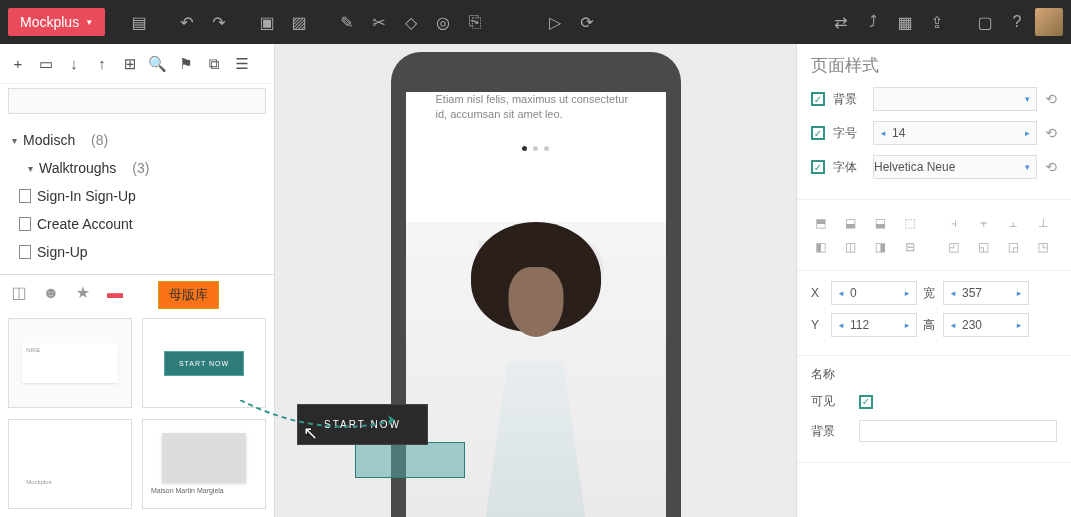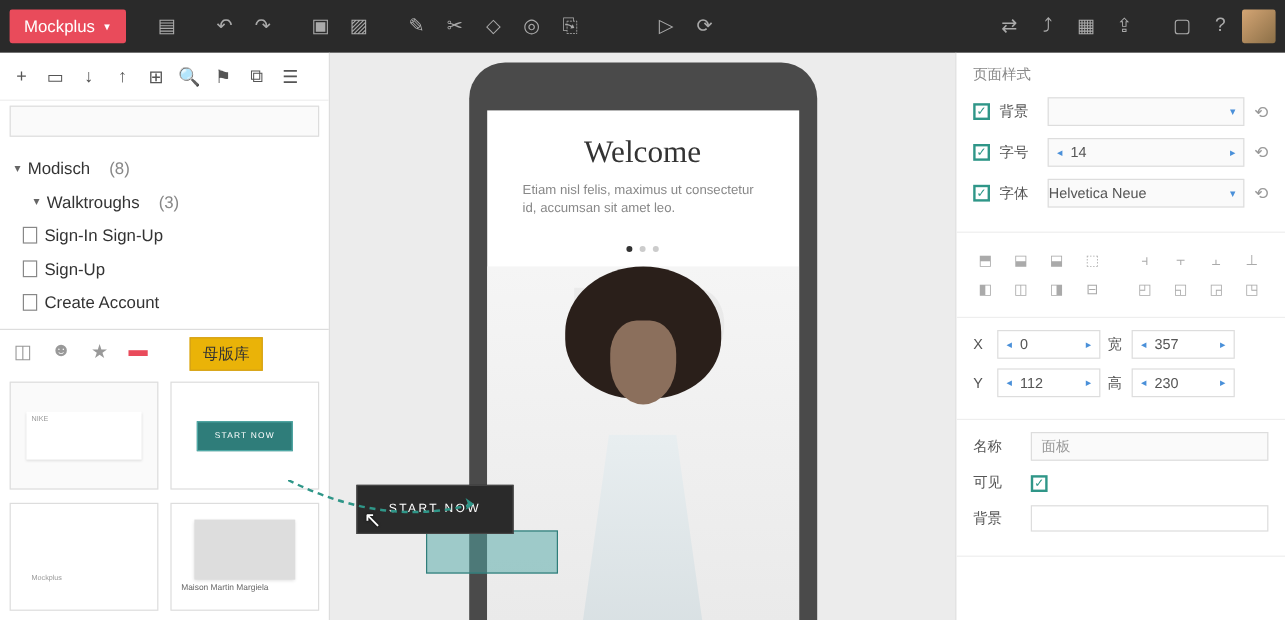--- a/index.html
+++ b/index.html
@@ -21,21 +21,21 @@
 .tree-item.root{font-weight:500}
 .tree-item .count{color:#888}
 .tree-item.child{padding-left:28px}
 .tree-item.leaf{padding-left:19px}
 .chev{font-size:10px;color:#666}
 .page-icon{width:12px;height:14px;border:1px solid #888;display:inline-block}
 
 .assets-tabs{height:36px;display:flex;align-items:center;padding:0 8px;gap:10px;border-top:1px solid #ddd;position:relative}
 .asset-tab{width:22px;height:22px;display:flex;align-items:center;justify-content:center;color:#999;cursor:pointer}
 .asset-tab.active{color:#e94b5b}
-.tooltip{position:absolute;left:158px;top:6px;background:#eab308;border:1px solid #d4a017;padding:4px 10px;font-size:13px;color:#333}
+.tooltip{position:absolute;left:158px;top:6px;background:#f97316;border:1px solid #d4a017;padding:4px 10px;font-size:13px;color:#333}
 .thumbs{flex:1;padding:8px;display:grid;grid-template-columns:1fr 1fr;gap:10px;overflow:hidden}
 .thumb{border:1px solid #ddd;background:#fff;height:90px;padding:8px;display:flex;flex-direction:column;align-items:center;justify-content:center;position:relative}
 .thumb.t1{background:#fafafa}
 .thumb-sn{background:#2f7d7a;color:#fff;font-size:7px;letter-spacing:1px;padding:8px 14px;border:1px solid #4fa8a5}
 .thumb-card{width:80%;height:50px;background:#fff;box-shadow:0 1px 3px rgba(0,0,0,0.15)}
 .thumb-label{font-size:7px;color:#666;margin-top:4px;text-align:left;width:100%}
 
 .canvas{position:absolute;left:275px;top:44px;width:521px;height:473px;background:#ececec;display:flex;justify-content:center;padding-top:8px}
 .phone{width:290px;height:560px;background:#4a4a4a;border-radius:30px;padding:40px 15px;position:relative}
 .screen{width:100%;height:100%;background:#fff;position:relative;overflow:hidden}
@@ -51,21 +51,21 @@
 .bg-letters{position:absolute;top:10px;left:0;right:0;font-size:90px;font-weight:300;color:rgba(0,0,0,0.04);text-align:center;letter-spacing:-8px;line-height:0.9}
 .start-btn{position:absolute;top:360px;left:22px;background:#2a2a2a;color:#fff;font-size:10px;letter-spacing:2px;padding:14px 26px;border:1px solid #444;z-index:5}
 .cursor{position:absolute;top:378px;left:28px;z-index:6;font-size:18px;color:#fff;text-shadow:0 0 2px #000}
 .sel-box{position:absolute;top:398px;left:80px;width:110px;height:36px;background:rgba(79,168,165,0.5);border:1px solid #2f7d7a;z-index:4}
 
 .arrow-path{position:absolute;left:240px;top:400px;width:160px;height:40px;pointer-events:none;z-index:10}
 
 .right-panel{position:absolute;right:0;top:44px;width:275px;height:473px;background:#fff;border-left:1px solid #ddd;overflow-y:auto}
 .rp-title{padding:14px 16px;font-size:14px;color:#444;border-bottom:1px solid #eee}
 .rp-section{padding:10px 14px;border-bottom:1px solid #eee}
-.rp-sec-title{font-size:12px;color:#888;margin-bottom:10px}
+.rp-sec-title{font-size:17px;color:#888;margin-bottom:10px}
 .rp-row{display:flex;align-items:center;margin-bottom:10px;gap:8px;font-size:12px;color:#555}
 .chk{width:14px;height:14px;border:2px solid #2f9688;display:inline-flex;align-items:center;justify-content:center;color:#2f9688;font-size:10px}
 .rp-label{width:32px}
 .rp-input{flex:1;height:24px;border:1px solid #ddd;background:#fafafa;display:flex;align-items:center}
 .rp-input-val{flex:1;text-align:left;font-size:12px;color:#555}
 .rp-arrow{width:18px;height:100%;display:flex;align-items:center;justify-content:center;color:#4a90d9;font-size:9px;cursor:pointer}
 .rp-reset{color:#999;font-size:14px;cursor:pointer}
 .rp-swatch{flex:1;height:22px;border:1px solid #ddd;background:#fff}
 .align-grid{display:grid;grid-template-columns:repeat(4,1fr);gap:6px;padding:4px 0}
 .align-wrap{display:flex;gap:20px}
@@ -134,25 +134,25 @@
     <div class="tree-item child">
       <span class="chev">▾</span>
       <span>Walktroughs</span>&nbsp;<span class="count">(3)</span>
     </div>
     <div class="tree-item leaf">
         <span class="page-icon"></span>
         <span>Sign-In Sign-Up</span>
       </div>
     <div class="tree-item leaf">
         <span class="page-icon"></span>
-        <span>Sign-Up</span>
+        <span>Create Account</span>
       </div>
     <div class="tree-item leaf">
         <span class="page-icon"></span>
-        <span>Create Account</span>
+        <span>Sign-Up</span>
       </div>
   </div>
   <div class="assets-tabs">
     <div class="asset-tab">◫</div>
     <div class="asset-tab">☻</div>
     <div class="asset-tab">★</div>
     <div class="asset-tab active">▬</div>
     <div class="tooltip">母版库</div>
   </div>
   <div class="thumbs">
@@ -168,21 +168,20 @@
     <div class="thumb">
         <div class="thumb-card" style="background:#ddd"></div>
         <div class="thumb-label">Maison Martin Margiela</div>
       </div>
   </div>
 </div>
 
 <div class="canvas">
   <div class="phone">
     <div class="screen">
-      <div class="welcome">Welcome</div>
       <div class="sub">Etiam nisl felis, maximus ut consectetur id, accumsan sit amet leo.</div>
       <div class="dots">
         <span class="dot active"></span><span class="dot"></span><span class="dot"></span>
       </div>
       <div class="model">
         <div class="bg-letters">MO</div>
         <div class="hair"></div>
           <div class="face"></div>
           <div class="body"></div>
       </div>
@@ -284,21 +283,20 @@
       <div class="xy-input">
           <span class="rp-arrow">◂</span>
           <span class="rp-input-val">230</span>
           <span class="rp-arrow">▸</span>
         </div>
     </div>
   </div>
   <div class="rp-section">
     <div class="rp-row">
       <span class="rp-label" style="width:40px">名称</span>
-      <input class="rp-input" style="padding: 0px 8px; font-size: 12px; color: rgb(153, 153, 153);" value="面板">
     </div>
     <div class="rp-row">
       <span class="rp-label" style="width:40px">可见</span>
       <span class="chk">✓</span>
     </div>
     <div class="rp-row">
       <span class="rp-label" style="width:40px">背景</span>
       <div class="rp-swatch"></div>
     </div>
 

